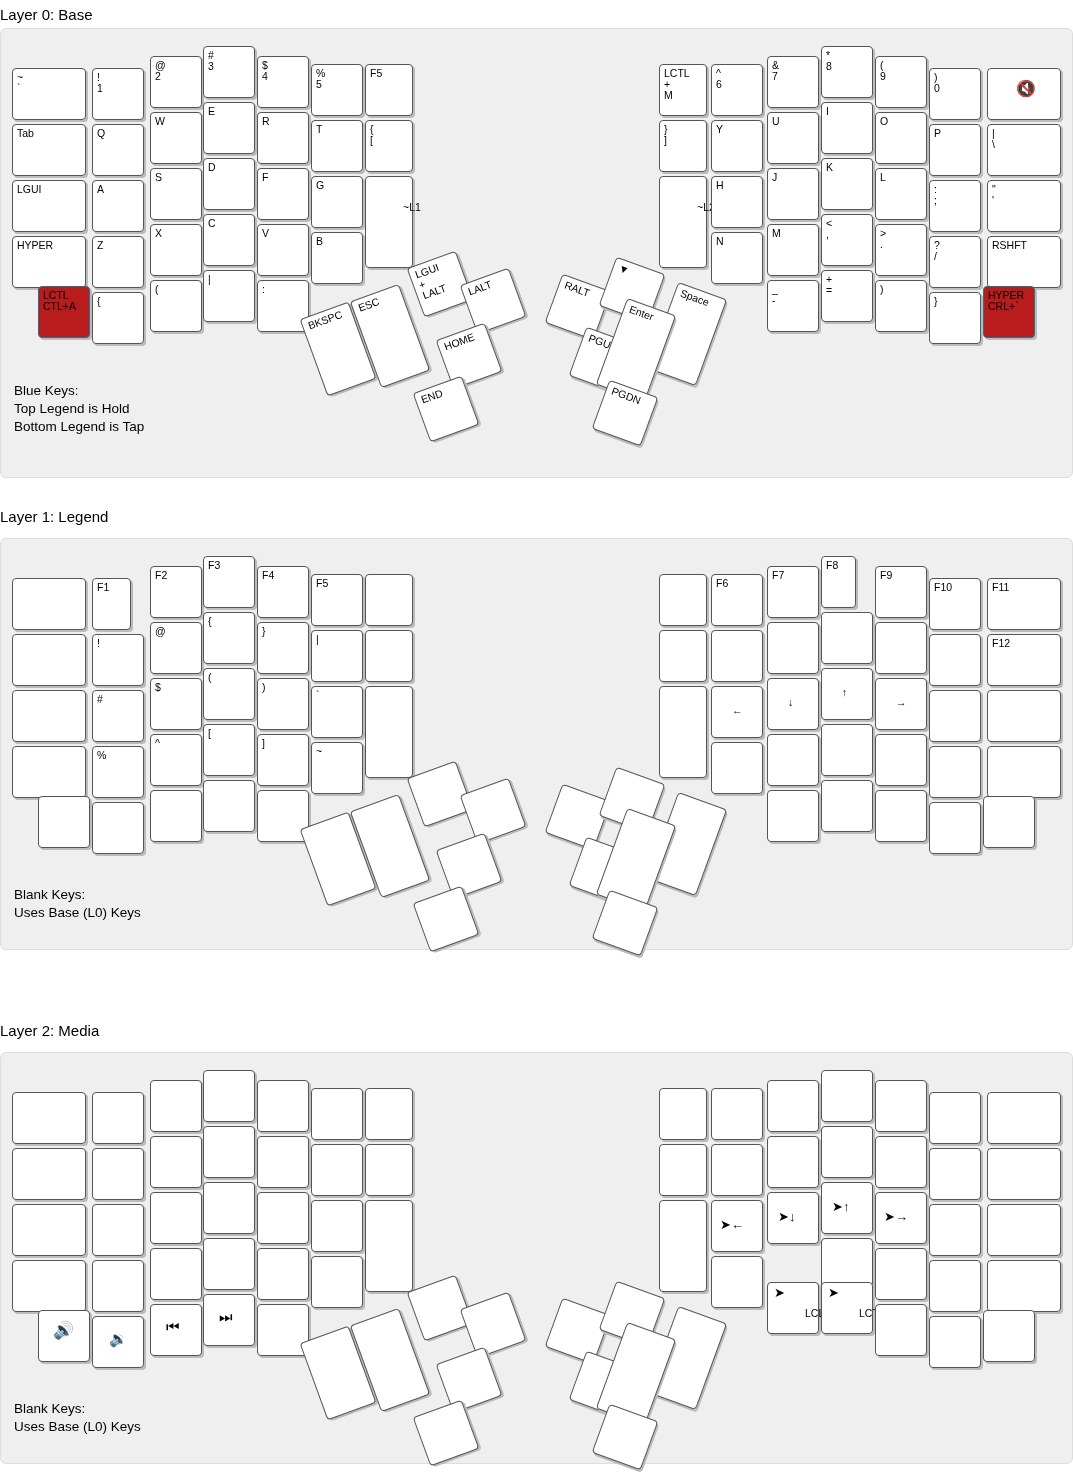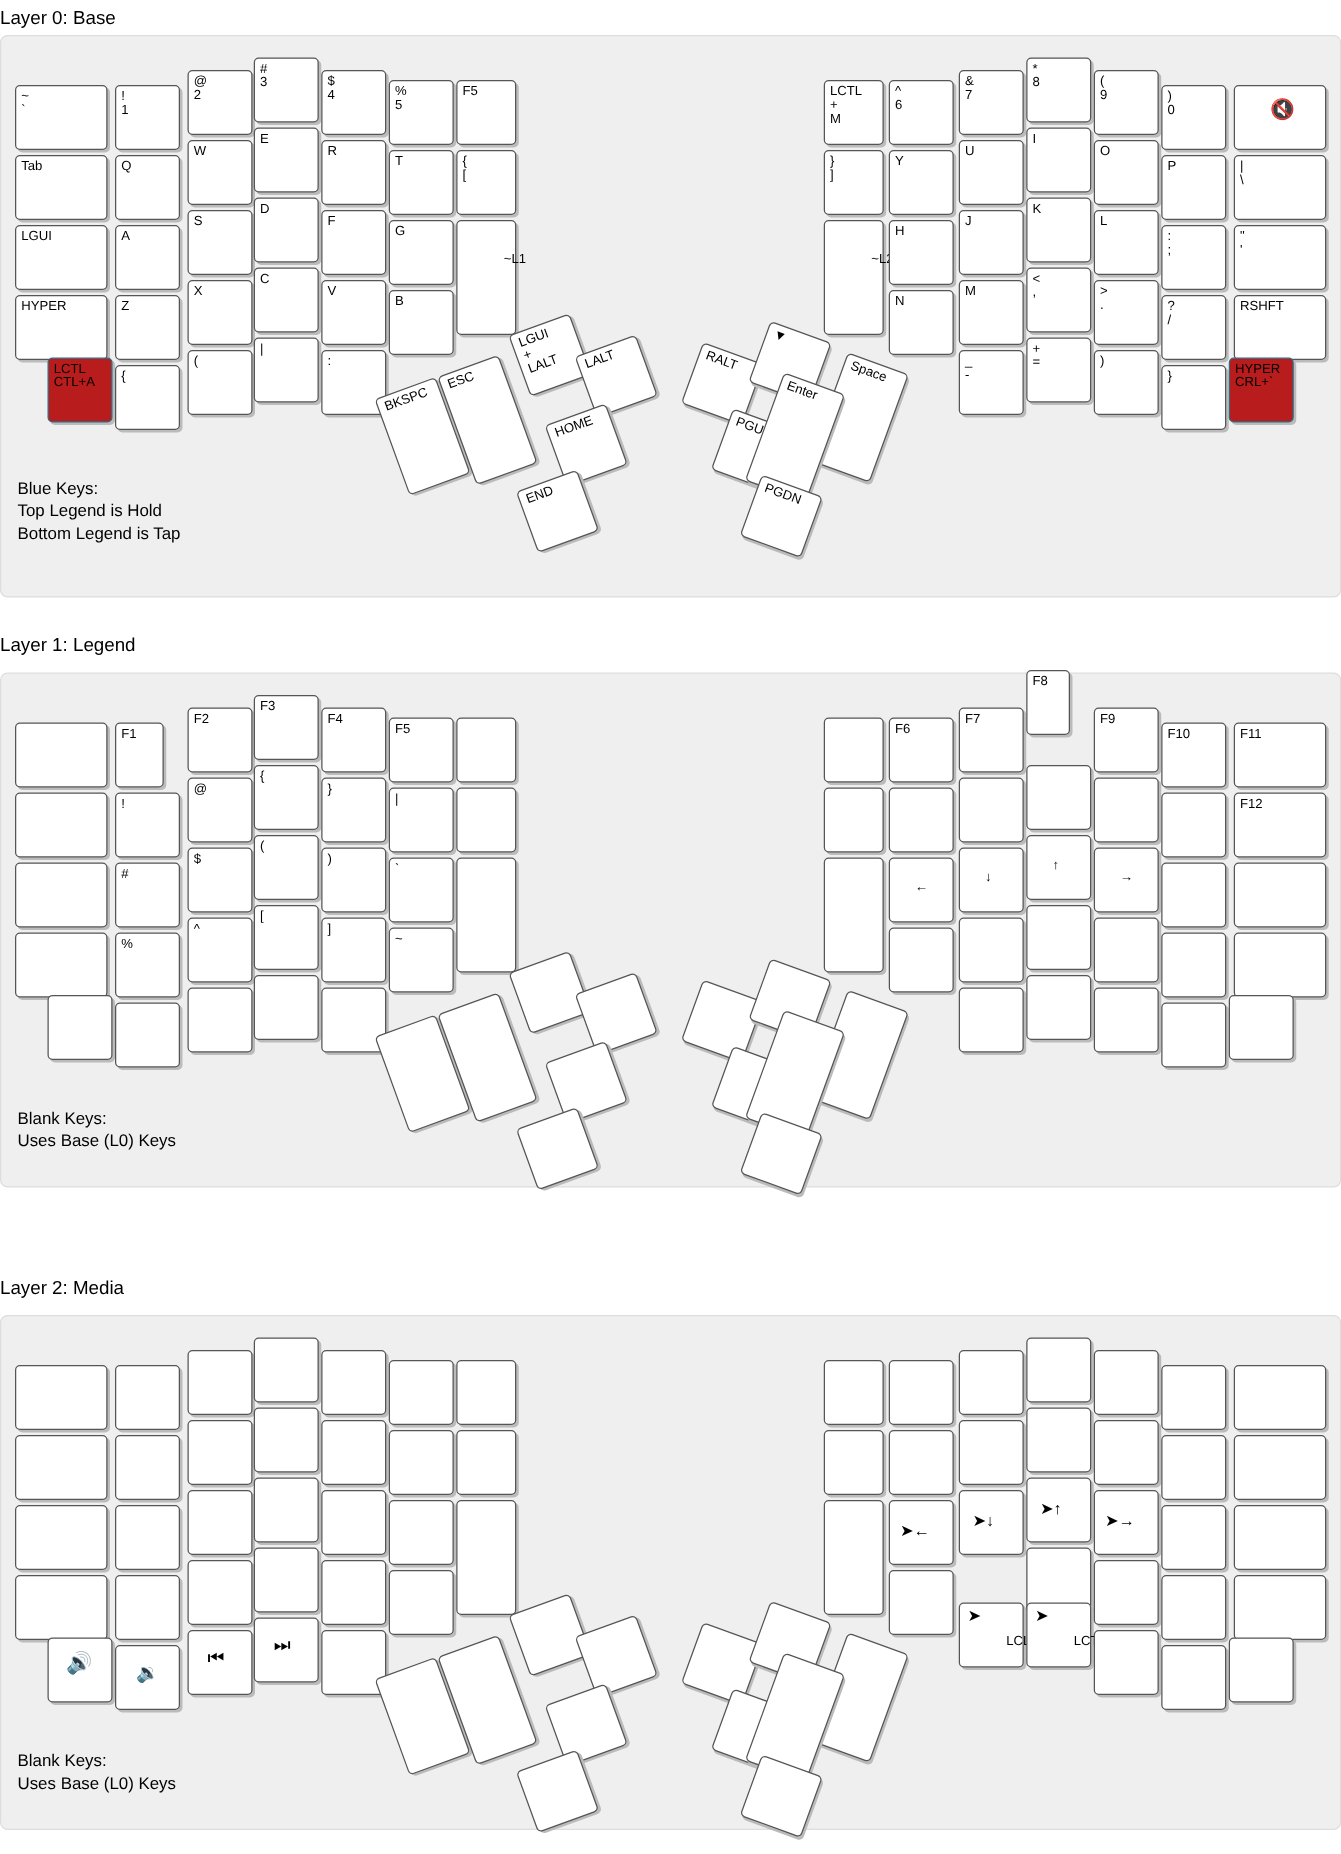--- a/index.html
+++ b/index.html
@@ -419,21 +419,21 @@
 <div class="key" style="left:767px;top:566px;width:52px;height:52px;">
     <span class="lg t1">F7</span>
   </div>
 <div class="key" style="left:767px;top:622px;width:52px;height:52px;"></div>
 <div class="key" style="left:767px;top:678px;width:52px;height:52px;">
     <span class="lg t1 arrowglyph" style="top:18px;left:20px;">↓</span>
   </div>
 <div class="key" style="left:767px;top:734px;width:52px;height:52px;"></div>
 <div class="key" style="left:767px;top:790px;width:52px;height:52px;"></div>
 
-<div class="key" style="left:821px;top:536px;width:35px;height:52px;">
+<div class="key" style="left:821px;top:556px;width:35px;height:52px;">
     <span class="lg t1">F8</span>
   </div>
 <div class="key" style="left:821px;top:612px;width:52px;height:52px;"></div>
 <div class="key" style="left:821px;top:668px;width:52px;height:52px;">
     <span class="lg t1 arrowglyph" style="top:18px;left:20px;">↑</span>
   </div>
 <div class="key" style="left:821px;top:724px;width:52px;height:52px;"></div>
 <div class="key" style="left:821px;top:780px;width:52px;height:52px;"></div>
 
 <div class="key" style="left:875px;top:566px;width:52px;height:52px;">

